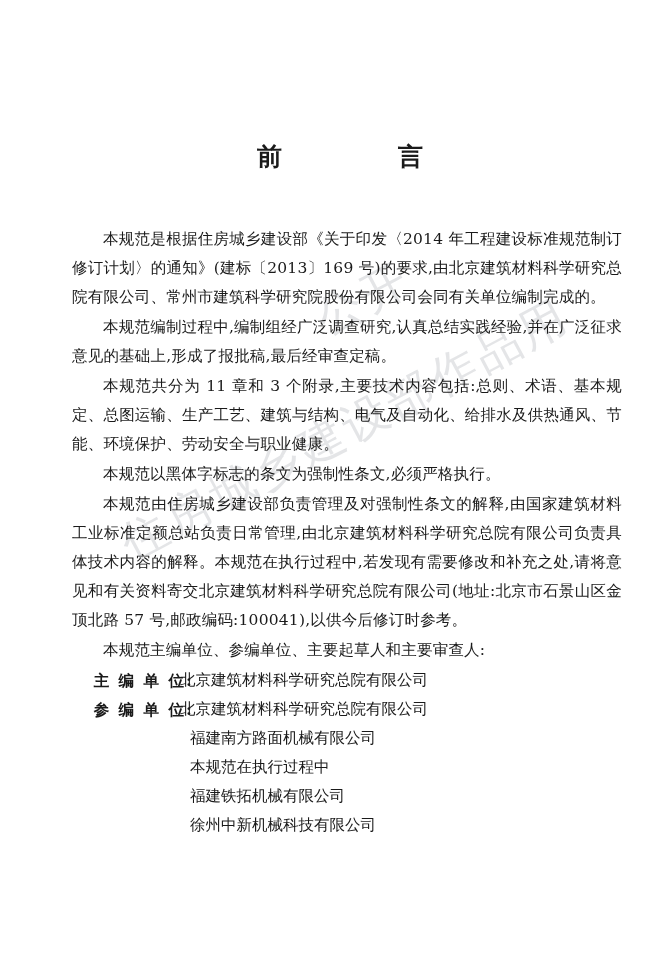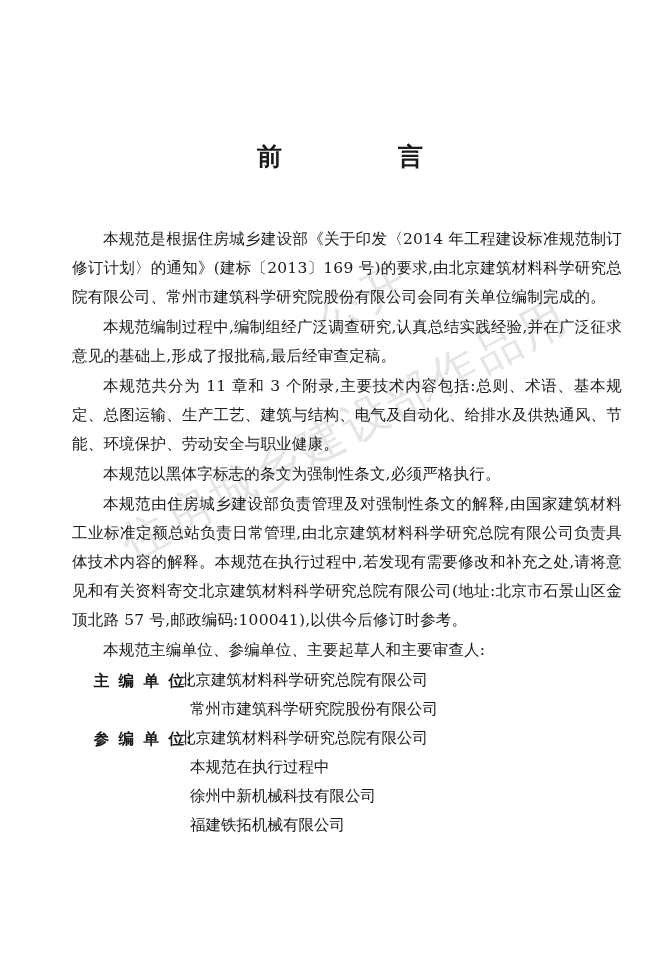--- a/index.html
+++ b/index.html
@@ -112,24 +112,24 @@
     <p class="para">本规范编制过程中,编制组经广泛调查研究,认真总结实践经验,并在广泛征求意见的基础上,形成了报批稿,最后经审查定稿。</p>
     <p class="para">本规范共分为 11 章和 3 个附录,主要技术内容包括:总则、术语、基本规定、总图运输、生产工艺、建筑与结构、电气及自动化、给排水及供热通风、节能、环境保护、劳动安全与职业健康。</p>
     <p class="para">本规范以黑体字标志的条文为强制性条文,必须严格执行。</p>
     <p class="para">本规范由住房城乡建设部负责管理及对强制性条文的解释,由国家建筑材料工业标准定额总站负责日常管理,由北京建筑材料科学研究总院有限公司负责具体技术内容的解释。本规范在执行过程中,若发现有需要修改和补充之处,请将意见和有关资料寄交北京建筑材料科学研究总院有限公司(地址:北京市石景山区金顶北路 57 号,邮政编码:100041),以供今后修订时参考。</p>
     <p class="para">本规范主编单位、参编单位、主要起草人和主要审查人:</p>
 
     <div class="entry">
       <div class="lbl">主 编 单 位:</div>
       <div class="val">北京建筑材料科学研究总院有限公司</div>
     </div>
-    <div class="cont">常州市建筑科学研究院股份有限公司</div>
 
     <div class="entry">
       <div class="lbl">参 编 单 位:</div>
       <div class="val">北京建筑材料科学研究总院有限公司</div>
     </div>
+    <div class="cont">福建南方路面机械有限公司</div>
     <div class="cont">本规范在执行过程中</div>
+    <div class="cont">福建铁拓机械有限公司</div>
     <div class="cont">徐州中新机械科技有限公司</div>
-    <div class="cont">福建铁拓机械有限公司</div>
   </div>
 
 </div>
 
 </body></html>

